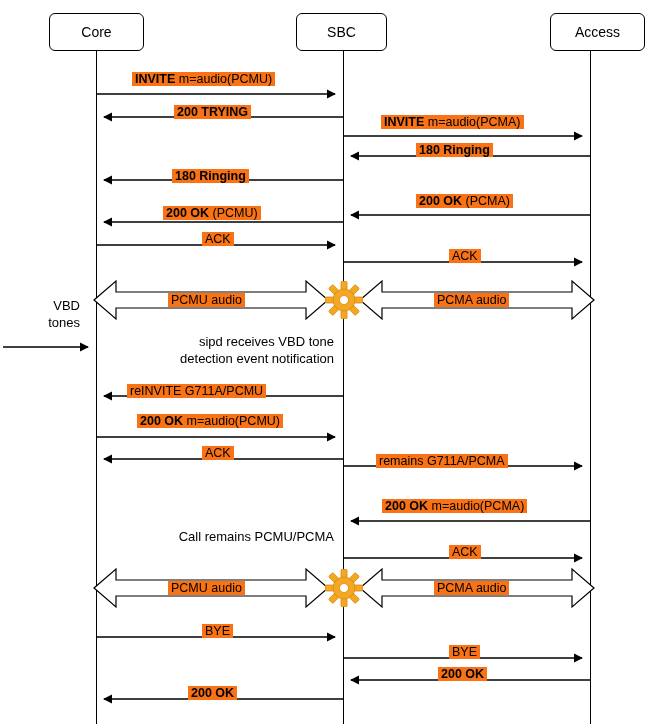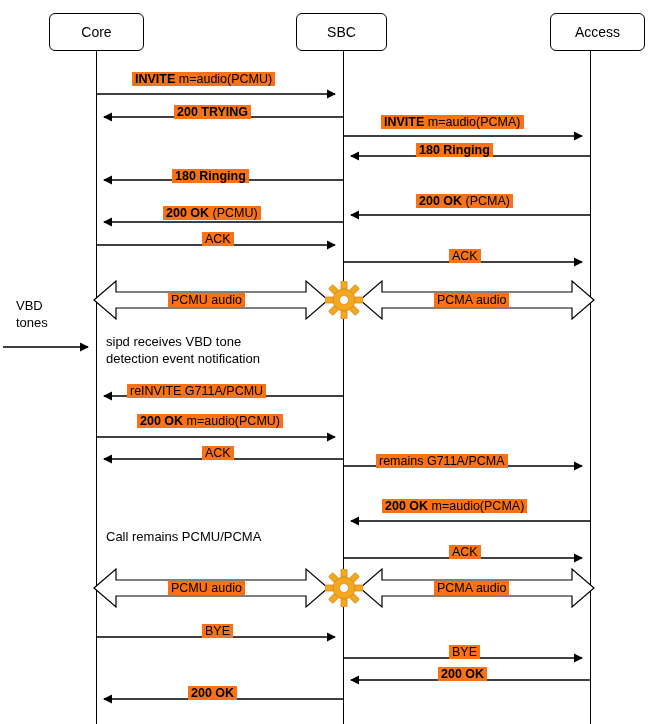--- a/index.html
+++ b/index.html
@@ -42,21 +42,21 @@
     white-space: nowrap;
     background: #f97316;
     padding: 0 3px;
     z-index: 4;
     line-height: 14px;
   }
   .msg-label b { font-weight: bold; }
   .note {
     position: absolute;
     font-size: 13px;
-    text-align: left;
+    text-align: right;
     background: #ffffff;
     z-index: 4;
     line-height: 17px;
   }
   svg.overlay {
     position: absolute;
     left: 0;
     top: 0;
     width: 648px;
     height: 724px;

